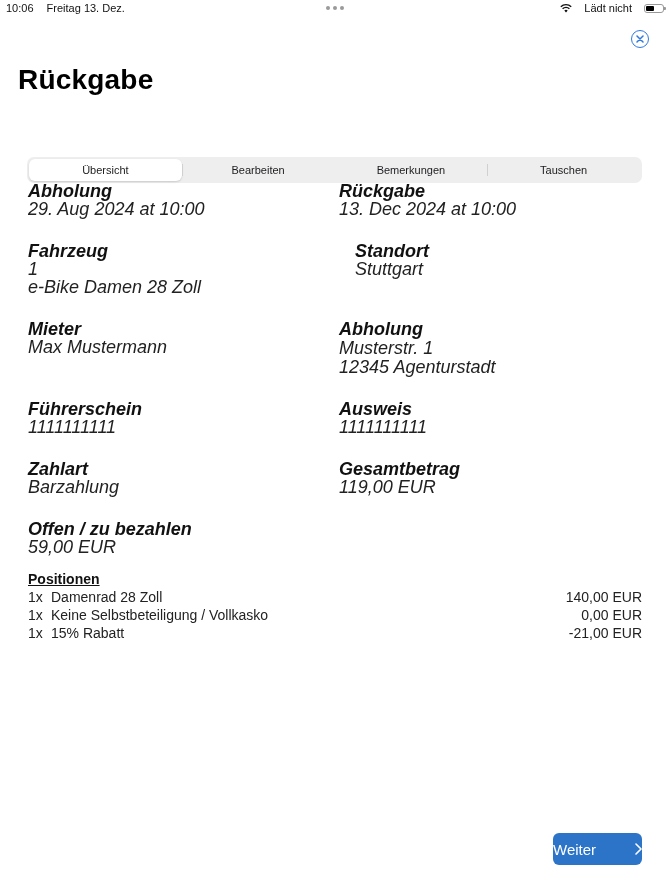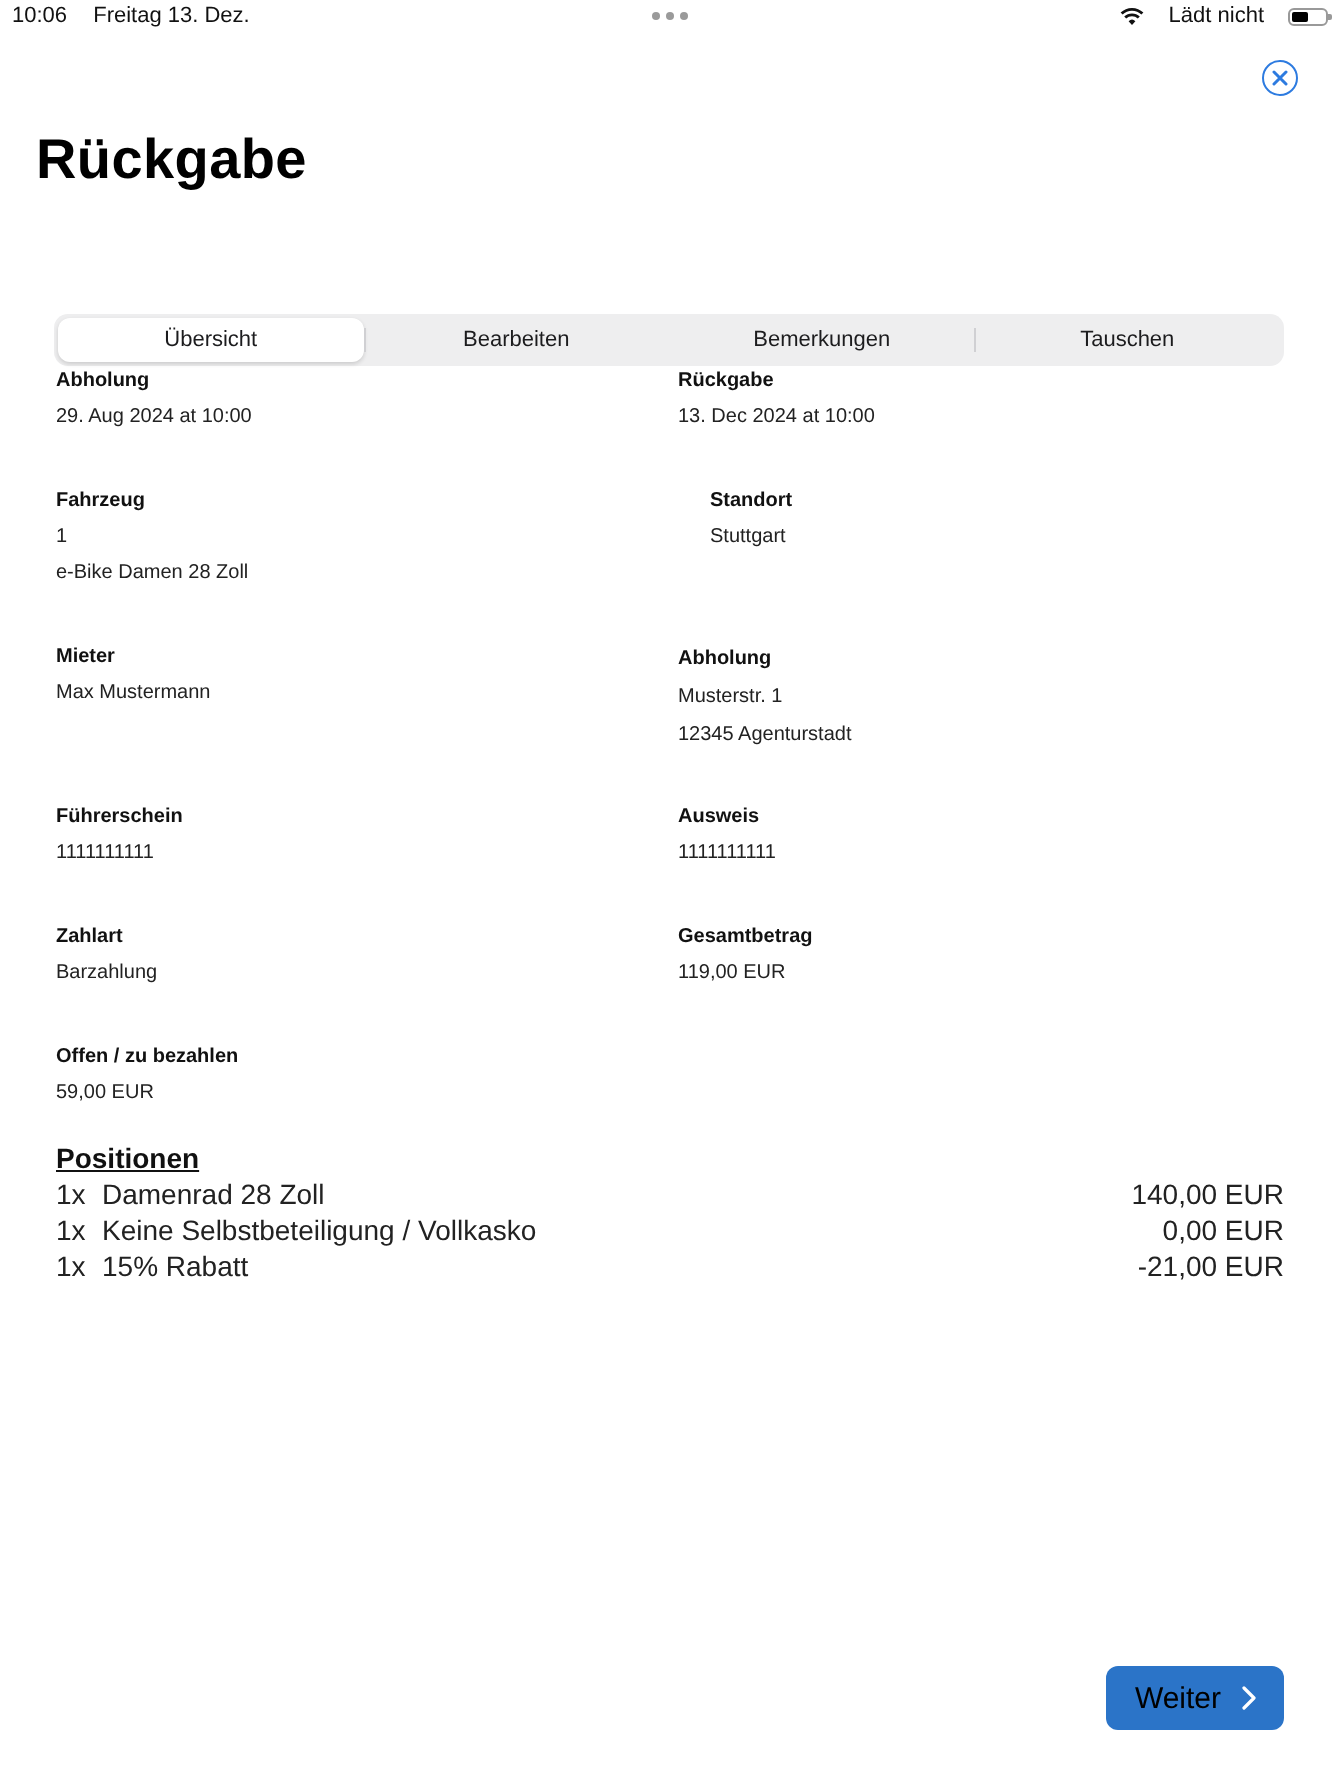--- a/index.html
+++ b/index.html
@@ -15,30 +15,30 @@
     .sb-right { position: absolute; right: 6px; top: 2px; display: flex; align-items: center; gap: 12px; }
     .battery { width: 20px; height: 9px; border: 1px solid #999; border-radius: 3px; position: relative; box-sizing: border-box; }
     .battery::before { content: ""; position: absolute; left: 1px; top: 1px; width: 8px; height: 5px; background: #000; border-radius: 1px; }
     .battery::after { content: ""; position: absolute; right: -3px; top: 2px; width: 2px; height: 3px; background: #999; border-radius: 0 1px 1px 0; }
     .close-btn { position: absolute; left: 631px; top: 30px; width: 18px; height: 18px; border: 1.6px solid #2d7be0; border-radius: 50%; box-sizing: border-box; display: flex; align-items: center; justify-content: center; cursor: pointer; }
     .title { position: absolute; left: 18px; top: 64px; font-size: 28px; font-weight: bold; color: #000; letter-spacing: 0.2px; }
     .segmented { position: absolute; left: 27px; top: 135px; width: 615px; height: 26px; background: #eeeeef; border-radius: 7px; display: flex; align-items: center; box-sizing: border-box; padding: 2px; margin-top: 22px; }
     .seg { flex: 1; height: 22px; display: flex; align-items: center; justify-content: center; font-size: 11px; color: #1c1c1e; position: relative; cursor: pointer; }
     .seg.active { background: #fff; border-radius: 6px; box-shadow: 0 1px 2px rgba(0,0,0,0.15); font-weight: 500; }
     .seg.sep::before { content: ""; position: absolute; left: 0; top: 5px; height: 12px; border-left: 1px solid #d0d0d3; }
-    .field { position: absolute; font-size: 10px; line-height: 18px; }
+    .field { position: absolute; font-size: 18px; line-height: 18px; font-style: italic; }
     .field .lbl { font-weight: bold; color: #111; }
     .field .val { color: #222; }
     .positions { position: absolute; left: 28px; top: 570px; width: 614px; font-size: 14px; line-height: 18px; }
     .positions .lbl { font-weight: bold; color: #111; text-decoration: underline; }
     .pos-row { display: flex; color: #222; }
     .pos-qty { width: 23px; }
     .pos-name { flex: 1; }
     .pos-price { text-align: right; }
-    .next-btn { position: absolute; left: 553px; top: 833px; width: 89px; height: 32px; background: #2b74c8; border-radius: 6px; color: #000000; font-size: 15px; display: flex; align-items: center; justify-content: center; gap: 10px; cursor: pointer; }
+    .next-btn { position: absolute; left: 553px; top: 833px; width: 89px; height: 32px; background: #2b74c8; border-radius: 6px; color: #ffffff; font-size: 15px; display: flex; align-items: center; justify-content: space-between; gap: 10px; cursor: pointer; }
   </style>
 </head>
 <body>
 
 <div class="statusbar">
   <div class="sb-left">
     <span>10:06</span>
     <span>Freitag 13. Dez.</span>
   </div>
   <div class="sb-dots">

